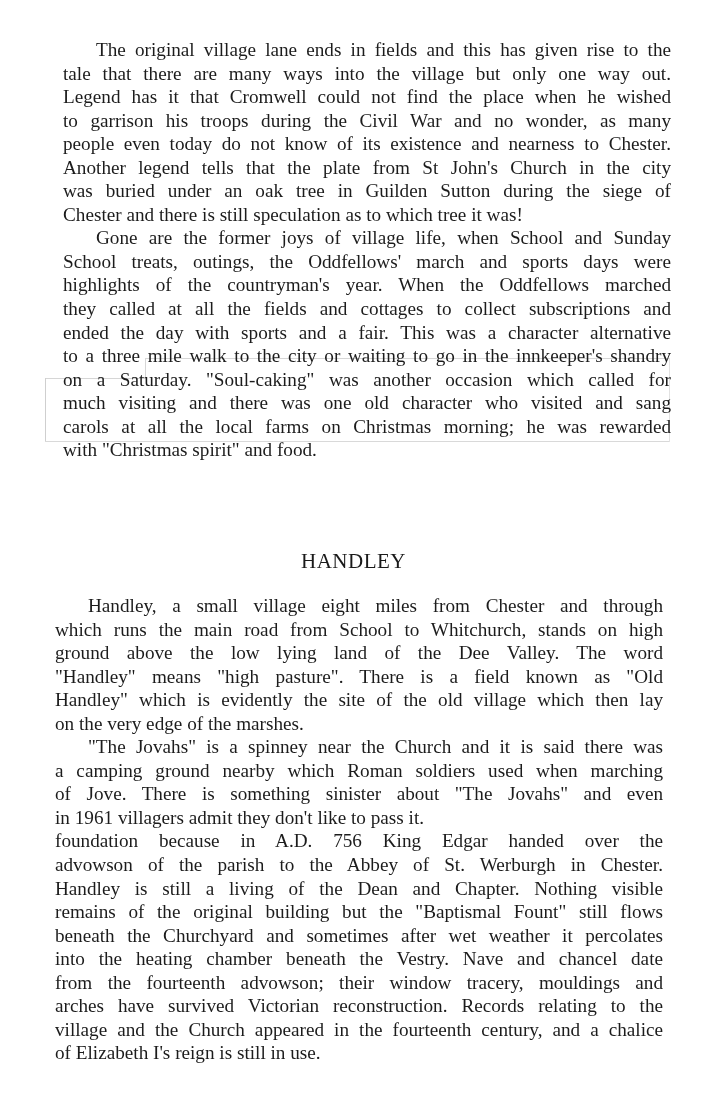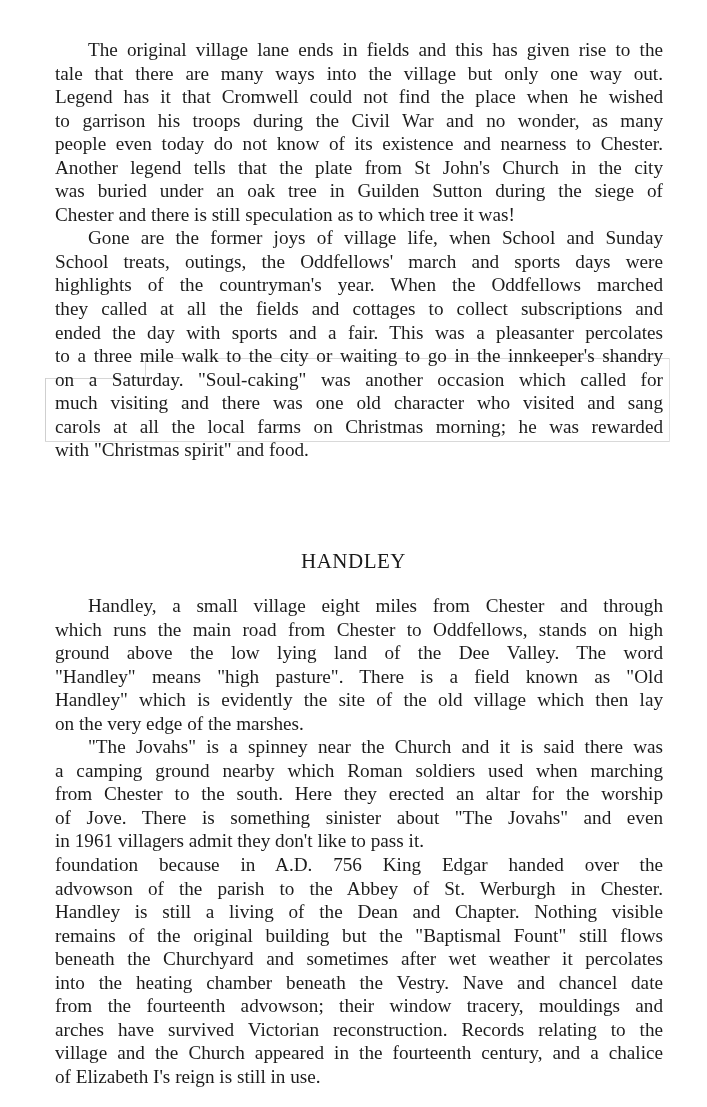--- a/index.html
+++ b/index.html
@@ -24,21 +24,21 @@
     .col .line {
       display: block;
       text-align: justify;
       text-align-last: justify;
       white-space: nowrap;
     }
     .col .line.last {
       text-align-last: left;
     }
     .col .line.ind { padding-left: 33px; }
-    #section-1 { top: 38px; }
+    #section-1 { top: 38px; margin-left: 8px; }
     #section-2 { top: 594px; }
     .heading {
       position: absolute;
       top: 549px;
       left: 0; width: 707px;
       text-align: center;
       font-size: 21px;
       letter-spacing: 0.5px;
       font-family: "Liberation Serif", "DejaVu Serif", serif;
       color: #1a1a1a;
@@ -89,44 +89,43 @@
         <span class="line">people even today do not know of its existence and nearness to Chester.</span>
         <span class="line">Another legend tells that the plate from St John's Church in the city</span>
         <span class="line">was buried under an oak tree in Guilden Sutton during the siege of</span>
         <span class="line last">Chester and there is still speculation as to which tree it was!</span>
       </div>
     <div>
         <span class="line ind">Gone are the former joys of village life, when School and Sunday</span>
         <span class="line">School treats, outings, the Oddfellows' march and sports days were</span>
         <span class="line">highlights of the countryman's year. When the Oddfellows marched</span>
         <span class="line">they called at all the fields and cottages to collect subscriptions and</span>
-        <span class="line">ended the day with sports and a fair. This was a pleasanter percolates</span>
+        <span class="line">ended the day with sports and a fair. This was a character alternative</span>
         <span class="line">to a three mile walk to the city or waiting to go in the innkeeper's shandry</span>
         <span class="line">on a Saturday. "Soul-caking" was another occasion which called for</span>
         <span class="line">much visiting and there was one old character who visited and sang</span>
         <span class="line">carols at all the local farms on Christmas morning; he was rewarded</span>
         <span class="line last">with "Christmas spirit" and food.</span>
       </div>
   </div>
 
   <h2 class="heading" style="margin:0;font-weight:normal;">HANDLEY</h2>
 
   <div class="col" id="section-2">
     <div>
         <span class="line ind">Handley, a small village eight miles from Chester and through</span>
-        <span class="line">which runs the main road from Chester to Oddfellows, stands on high</span>
+        <span class="line">which runs the main road from School to Whitchurch, stands on high</span>
         <span class="line">ground above the low lying land of the Dee Valley. The word</span>
         <span class="line">"Handley" means "high pasture". There is a field known as "Old</span>
         <span class="line">Handley" which is evidently the site of the old village which then lay</span>
         <span class="line last">on the very edge of the marshes.</span>
       </div>
     <div>
         <span class="line ind">"The Jovahs" is a spinney near the Church and it is said there was</span>
         <span class="line">a camping ground nearby which Roman soldiers used when marching</span>
-        <span class="line">from Chester to the south. Here they erected an altar for the worship</span>
         <span class="line">of Jove. There is something sinister about "The Jovahs" and even</span>
         <span class="line last">in 1961 villagers admit they don't like to pass it.</span>
       </div>
     <div>
         <span class="line">foundation because in A.D. 756 King Edgar handed over the</span>
         <span class="line">advowson of the parish to the Abbey of St. Werburgh in Chester.</span>
         <span class="line">Handley is still a living of the Dean and Chapter. Nothing visible</span>
         <span class="line">remains of the original building but the "Baptismal Fount" still flows</span>
         <span class="line">beneath the Churchyard and sometimes after wet weather it percolates</span>
         <span class="line">into the heating chamber beneath the Vestry. Nave and chancel date</span>

